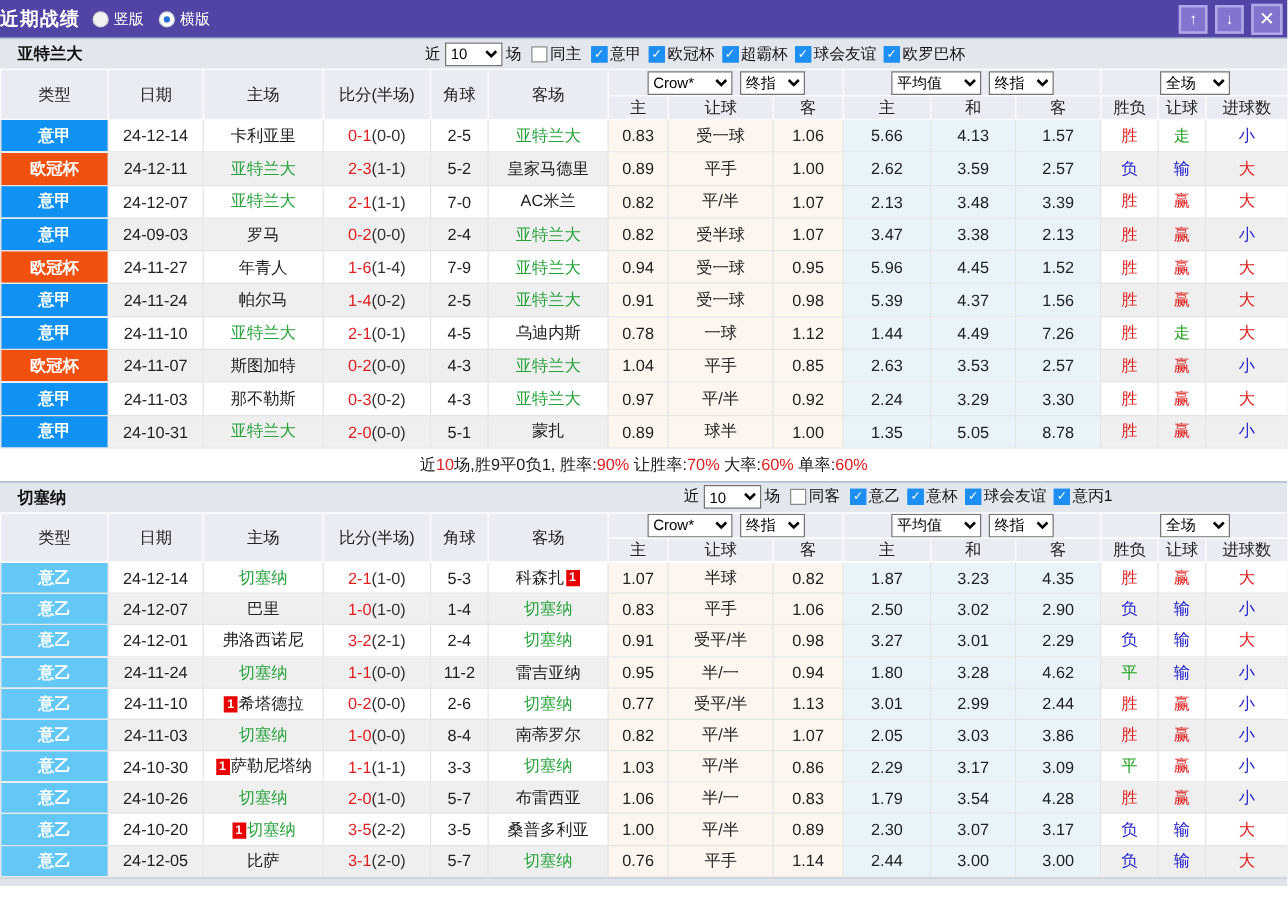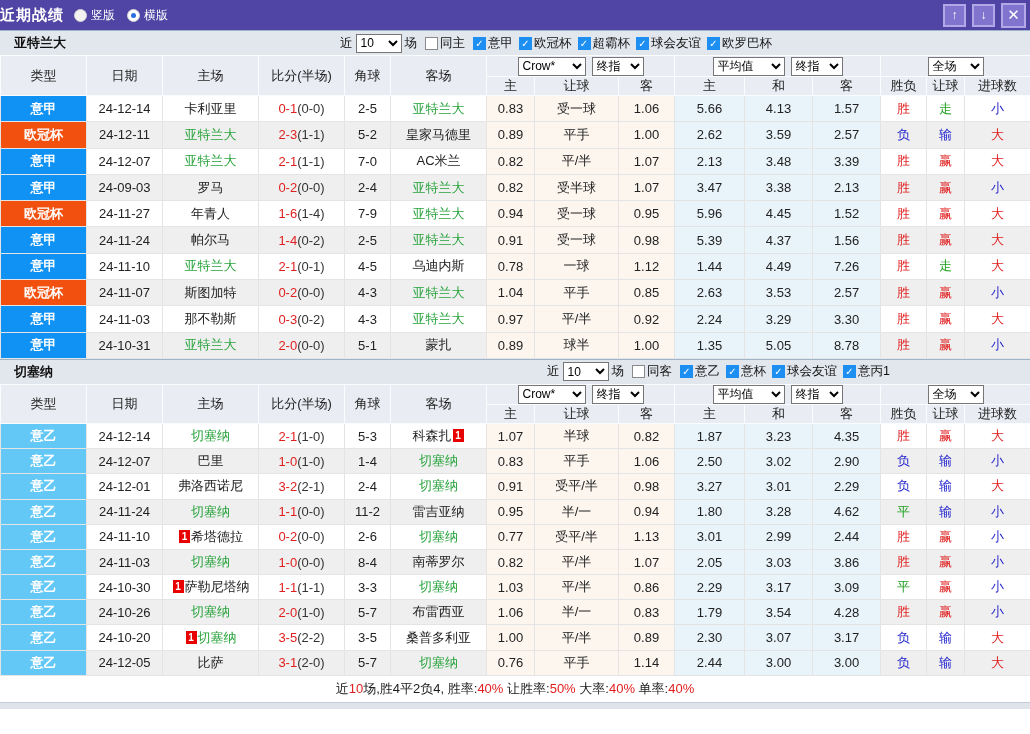--- a/index.html
+++ b/index.html
@@ -327,20 +327,21 @@
           <td class="odds">1.00</td>
           <td class="avg">1.35</td>
           <td class="avg">5.05</td>
           <td class="avg">8.78</td>
           <td class="plain" style="color: rgb(224, 32, 32);">胜</td>
           <td class="plain" style="color: rgb(224, 32, 32);">赢</td>
           <td class="plain" style="color: rgb(36, 36, 204);">小</td>
         </tr>
       </tbody>
   </table>
+  <div class="summary"><span>近</span><span class="red">10</span><span>场,胜9平0负1, 胜率:</span><span class="red">90%</span><span> 让胜率:</span><span class="red">70%</span><span> 大率:</span><span class="red">60%</span><span> 单率:</span><span class="red">60%</span></div>
 </div>
 
 <div>
   <div class="section-bar">
     <span class="team-name">切塞纳</span>
     <span class="filters f1">
       <span>近</span>
       <select style="width:46px"><option>10</option></select>
       <span>场</span>
       <span class="cb-item">
@@ -581,16 +582,15 @@
           <td class="odds">1.14</td>
           <td class="avg">2.44</td>
           <td class="avg">3.00</td>
           <td class="avg">3.00</td>
           <td class="plain" style="color: rgb(36, 36, 204);">负</td>
           <td class="plain" style="color: rgb(36, 36, 204);">输</td>
           <td class="plain" style="color: rgb(224, 32, 32);">大</td>
         </tr>
       </tbody>
   </table>
-  <div class="summary"><span>近</span><span class="red">10</span><span>场,胜4平2负4, 胜率:</span><span class="red">40%</span><span> 让胜率:</span><span class="red">50%</span><span> 大率:</span><span class="red">40%</span><span> 单率:</span><span class="red">40%</span></div>
 </div>
 
 <div class="bottom-strip"></div>
 
 </body></html>

